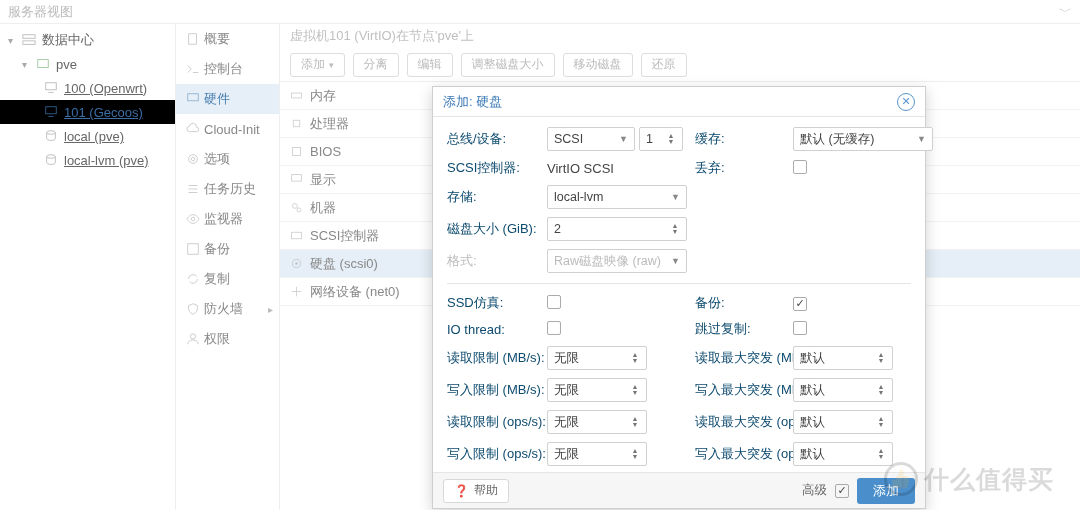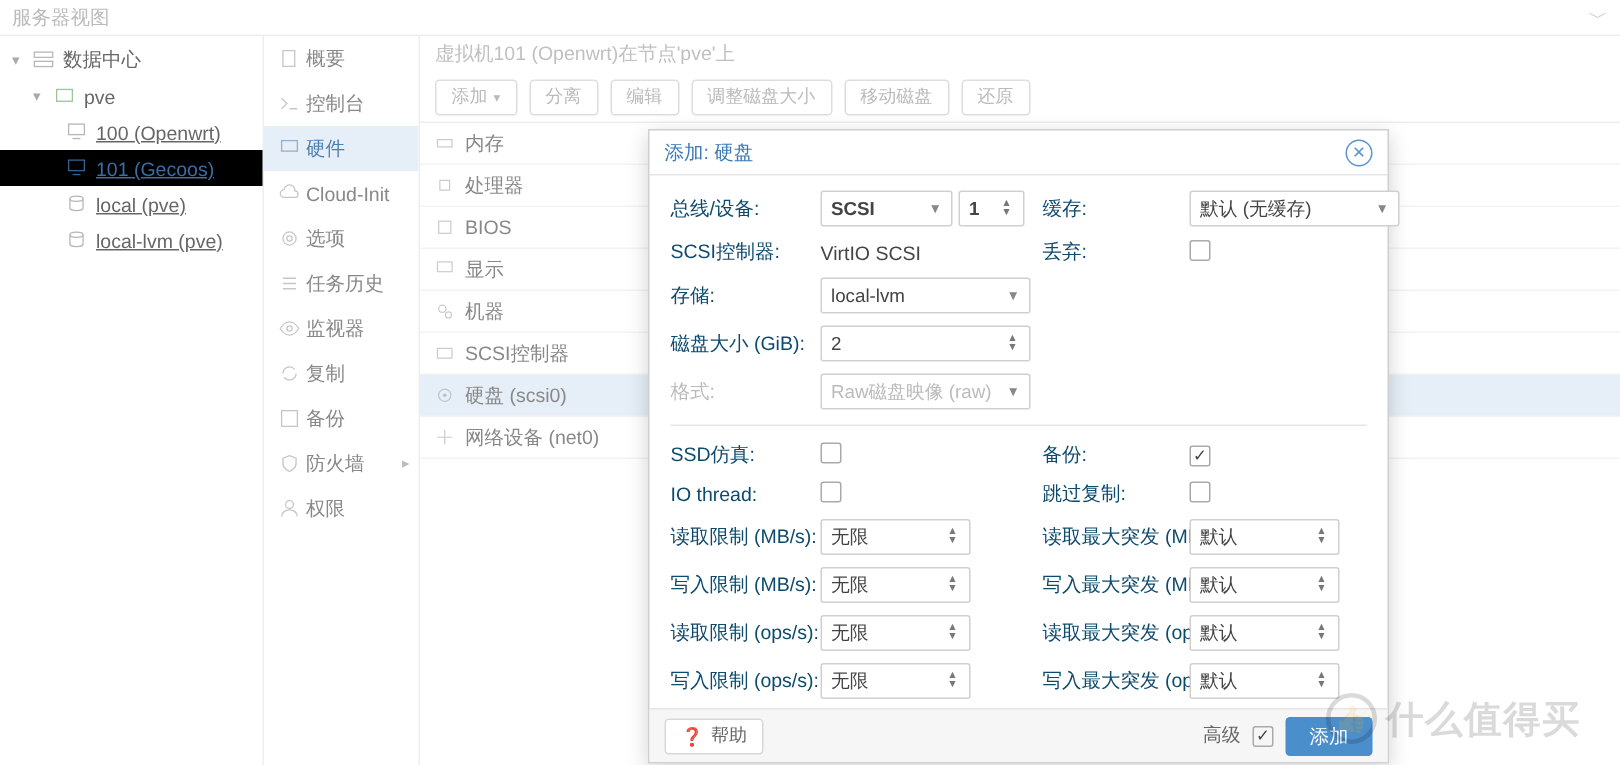--- a/index.html
+++ b/index.html
@@ -38,21 +38,21 @@
 .modal-hd .x { margin-left:auto; width:18px; height:18px; border:1.5px solid #5b95cf; border-radius:50%; color:#5b95cf; font-size:11px; display:flex; align-items:center; justify-content:center; cursor:pointer;}
 .modal-body { padding: 10px 14px 6px; }
 .grid { display:grid; grid-template-columns: 92px 140px 90px 140px; column-gap: 8px; row-gap: 8px; align-items:center; font-size:13px; color:#444;}
 .grid .lbl { color:#0c4a6e; white-space: nowrap; }
 .grid .lbl.dis { color:#bbb; }
 .grid .val { color:#444; }
 .fld { height:24px; border:1px solid #d0d0d0; border-radius:2px; background:#fff; display:flex; align-items:center; padding:0 6px; font-size:12.5px; color:#444; position:relative;}
 .fld.dis { color:#bbb; }
 .fld .tri { margin-left:auto; font-size:9px; color:#888; }
 .fld .spin { margin-left:auto; width:10px; display:flex; flex-direction:column; font-size:7px; line-height:6px; color:#777; align-items:center;}
-.bus { display:flex; gap:4px;font-weight:bold; }
+.bus { display:flex; gap:4px; }
 .bus .fld:first-child{ flex: 0 0 88px;}
 .bus .fld:last-child{ flex: 0 0 44px; justify-content:space-between;}
 .chk { width:14px; height:14px; border:1px solid #aaa; border-radius:2px; display:inline-flex; align-items:center; justify-content:center; font-size:11px; color:#444; cursor:pointer;}
 .sep { height:1px; background:#e5e5e5; margin: 10px 0; }
 .spin-fld{ width:100px; }
 .modal-ft { height:36px; background:#f6f6f6; border-top:1px solid #e5e5e5; display:flex; align-items:center; padding:0 10px;}
 .modal-ft .help { height:24px; padding:0 10px; border:1px solid #d8d8d8; border-radius:3px; background:#fff; color:#666; font-size:12px; display:flex; align-items:center; gap:5px; cursor:pointer;}
 .modal-ft .sp { margin-left:auto; display:flex; align-items:center; gap:8px; color:#666; font-size:12.5px;}
 .modal-ft .add { height:26px; padding:0 16px; background:#4a8ecb; color:#fff; border-radius:3px; display:flex; align-items:center; font-size:13px; cursor:pointer;}
 .wm { position:absolute; right:26px; bottom:14px; opacity:.14; color:#000; font-size:25px; font-weight:700; letter-spacing:1px; display:flex; align-items:center; gap:6px; pointer-events:none;}
@@ -181,32 +181,32 @@
             <svg viewBox="0 0 16 16">
               <path d="M1 8s3-5 7-5 7 5 7 5-3 5-7 5-7-5-7-5z" fill="none" stroke="#999"></path>
               <circle cx="8" cy="8" r="2" fill="none" stroke="#999"></circle>
             </svg>
           </span>
           <span>监视器</span>
         </div>
       <div class="sub-row">
           <span class="ic">
             <svg viewBox="0 0 16 16">
+              <rect x="2" y="2" width="12" height="12" fill="none" stroke="#999"></rect>
+            </svg>
+          </span>
+          <span>备份</span>
+        </div>
+      <div class="sub-row">
+          <span class="ic">
+            <svg viewBox="0 0 16 16">
               <path d="M3 8a5 5 0 019-3M13 8a5 5 0 01-9 3" fill="none" stroke="#999"></path>
             </svg>
           </span>
           <span>复制</span>
-        </div>
-      <div class="sub-row">
-          <span class="ic">
-            <svg viewBox="0 0 16 16">
-              <rect x="2" y="2" width="12" height="12" fill="none" stroke="#999"></rect>
-            </svg>
-          </span>
-          <span>备份</span>
         </div>
       <div class="sub-row">
           <span class="ic">
             <svg viewBox="0 0 16 16">
               <path d="M8 2l5 2v4c0 4-5 6-5 6s-5-2-5-6V4z" fill="none" stroke="#999"></path>
             </svg>
           </span>
           <span>防火墙</span>
           <span style="margin-left:auto;margin-right:6px;color:#bbb;font-size:10px">▸</span>
         </div>
@@ -215,21 +215,21 @@
             <svg viewBox="0 0 16 16">
               <circle cx="8" cy="5" r="3" fill="none" stroke="#999"></circle>
               <path d="M2 14c0-3 3-5 6-5s6 2 6 5" fill="none" stroke="#999"></path>
             </svg>
           </span>
           <span>权限</span>
         </div>
     </div>
 
     <div class="main">
-      <div class="crumb"><span>虚拟机101 (Openwrt)在节点'pve'上</span></div>
+      <div class="crumb"><span>虚拟机101 (VirtIO)在节点'pve'上</span></div>
       <div class="toolbar">
         <div class="btn">
             <span>添加</span> 
             <span style="margin-left:4px;font-size:9px">▾</span>
           </div>
         <div class="btn">分离</div>
         <div class="btn">编辑</div>
         <div class="btn">调整磁盘大小</div>
         <div class="btn">移动磁盘</div>
         <div class="btn">还原</div>

